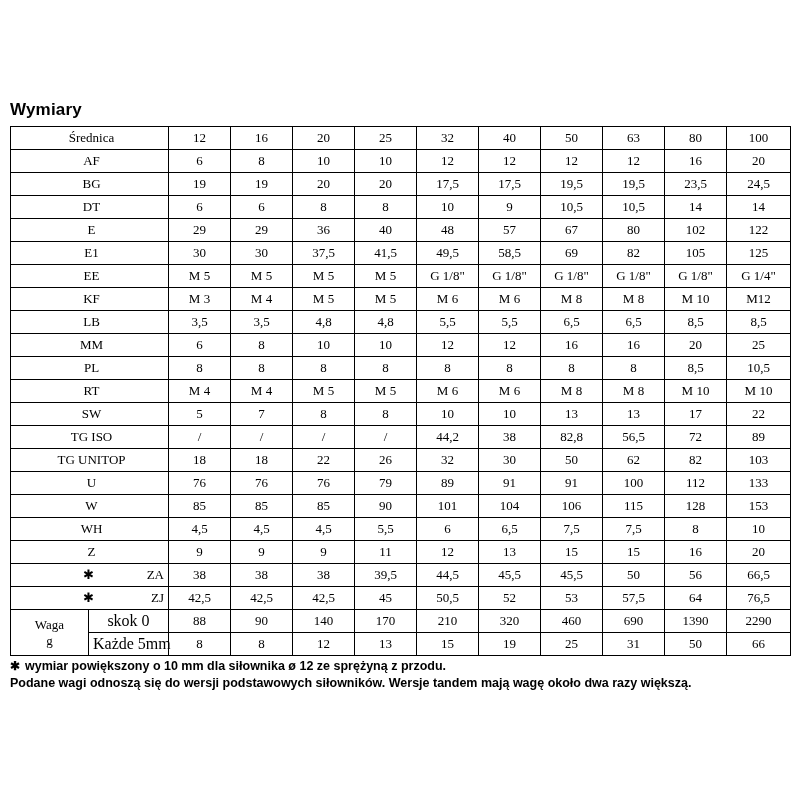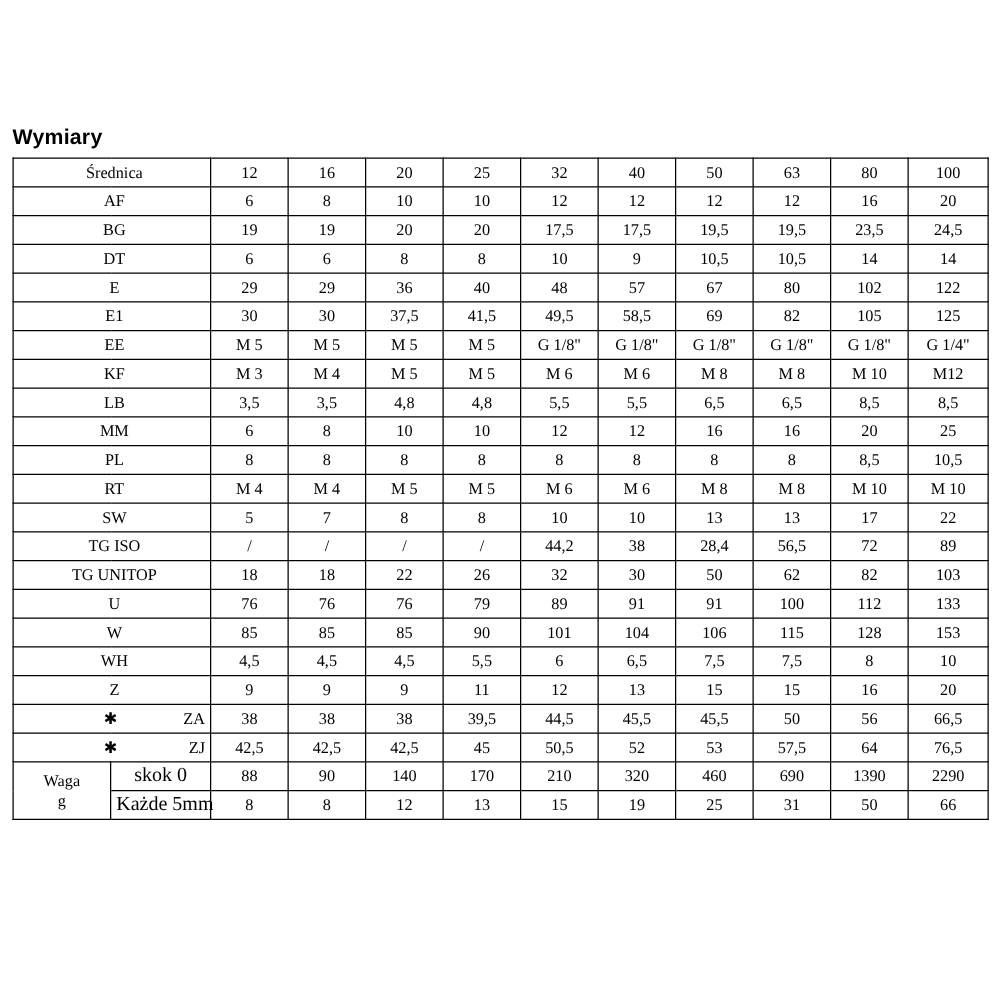--- a/index.html
+++ b/index.html
@@ -301,21 +301,21 @@
           <td>22</td>
         </tr>
         <tr>
           <td colspan="2" class="label">TG ISO</td>
           <td>/</td>
           <td>/</td>
           <td>/</td>
           <td>/</td>
           <td>44,2</td>
           <td>38</td>
-          <td>28,4</td>
+          <td>82,8</td>
           <td>56,5</td>
           <td>72</td>
           <td>89</td>
         </tr>
         <tr>
           <td colspan="2" class="label">TG UNITOP</td>
           <td>18</td>
           <td>18</td>
           <td>22</td>
           <td>26</td>
@@ -428,16 +428,18 @@
           <td>19</td>
           <td>25</td>
           <td>31</td>
           <td>50</td>
           <td>66</td>
         </tr>
       </tbody>
   </table>
 
   <div class="notes">
+    <div class="starline">wymiar powiększony o 10 mm dla siłownika ø 12 ze sprężyną z przodu.</div>
+    <div>Podane wagi odnoszą się do wersji podstawowych siłowników. Wersje tandem mają wagę około dwa razy większą.</div>
   </div>
 
 
 </div>
 
 </body></html>

